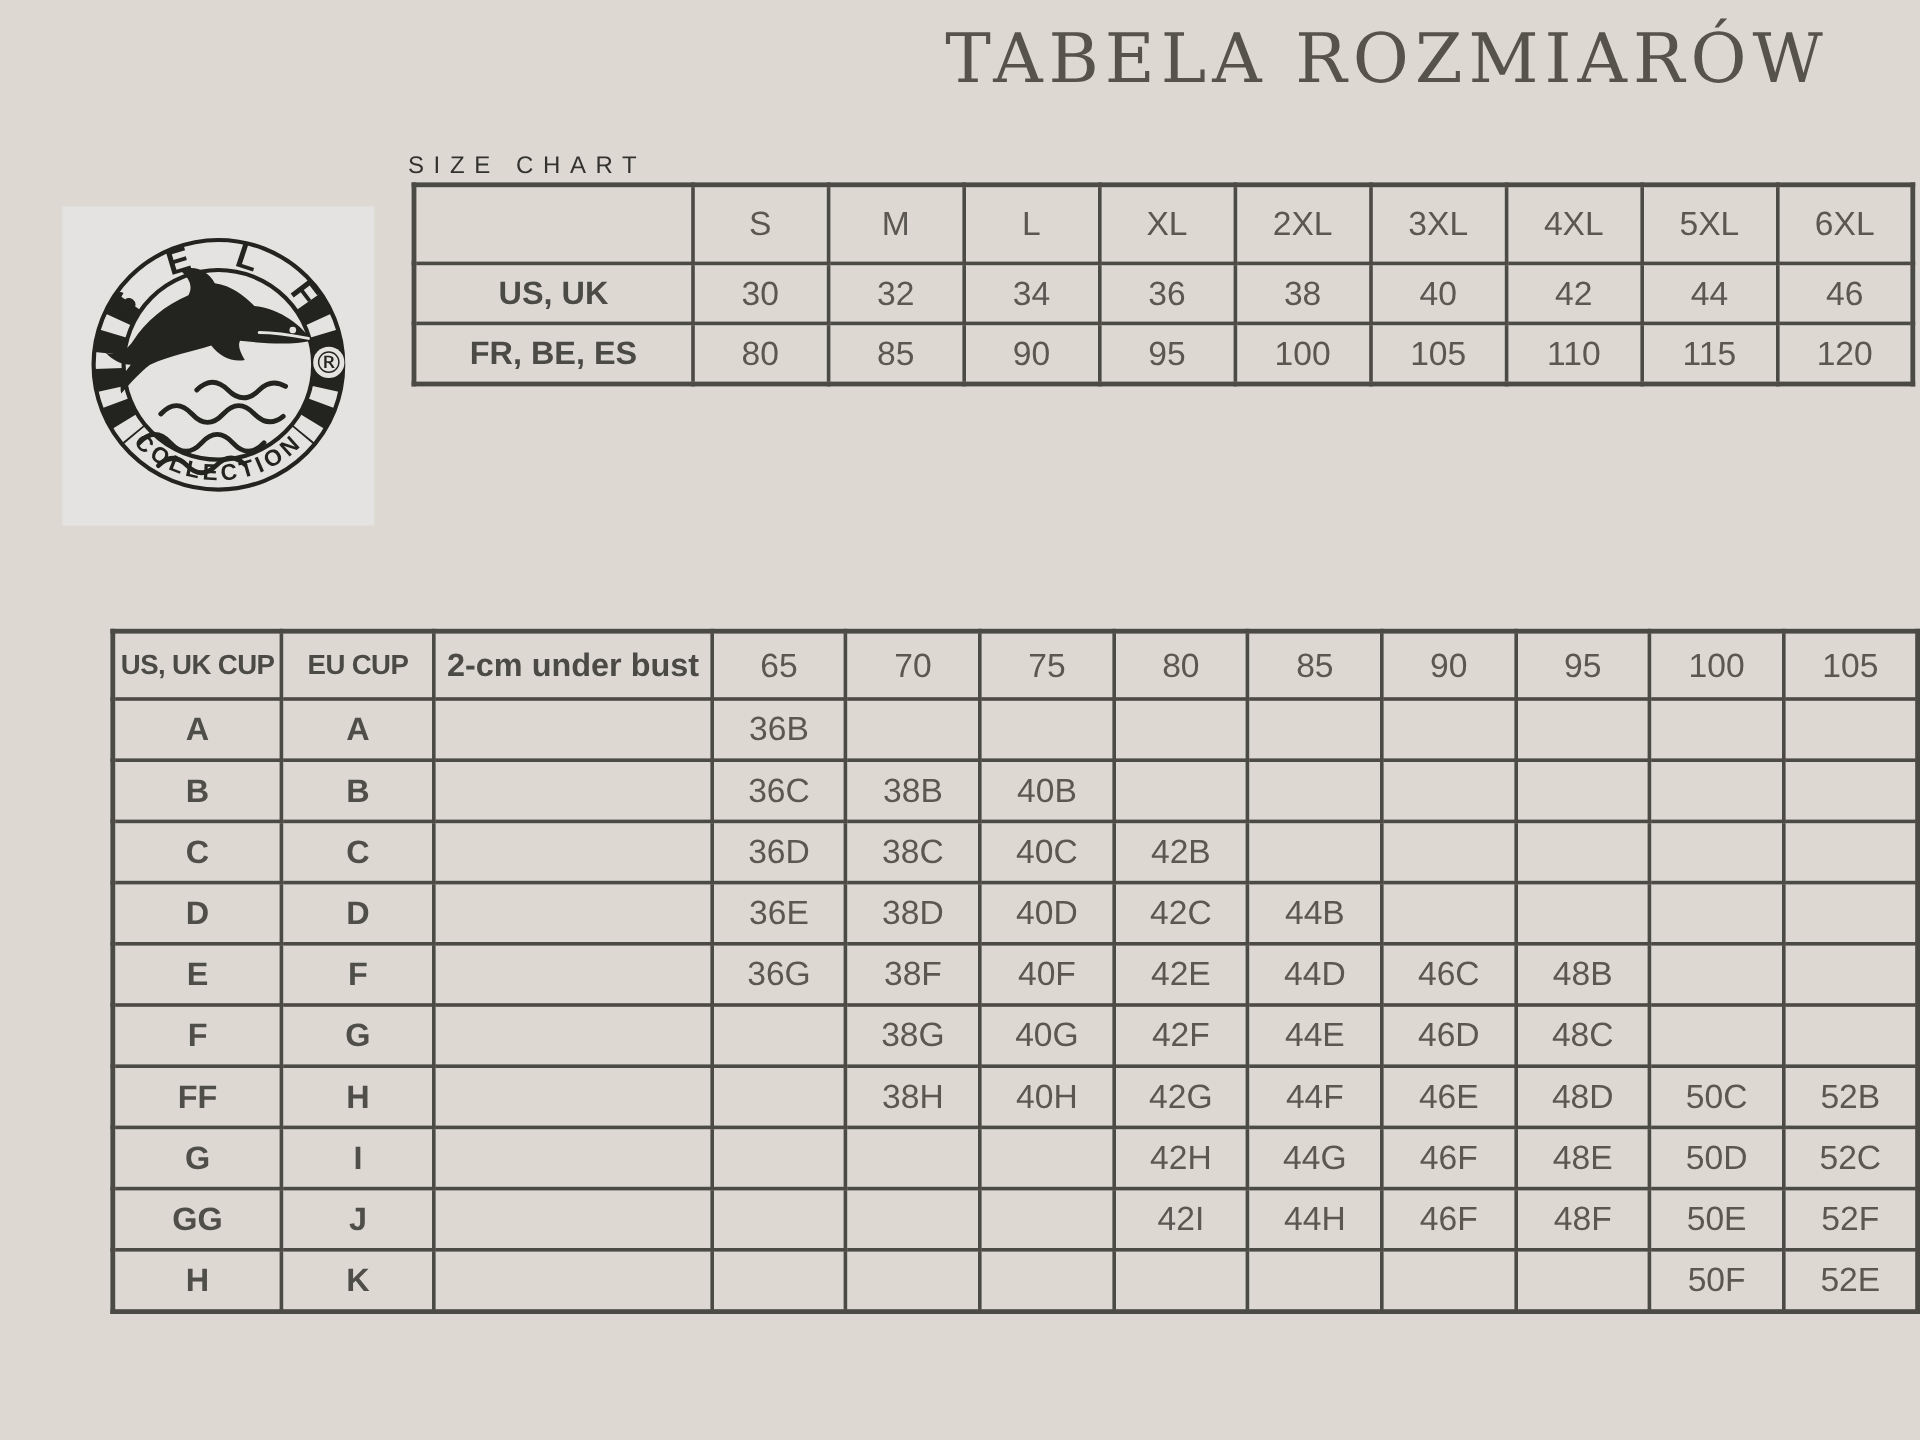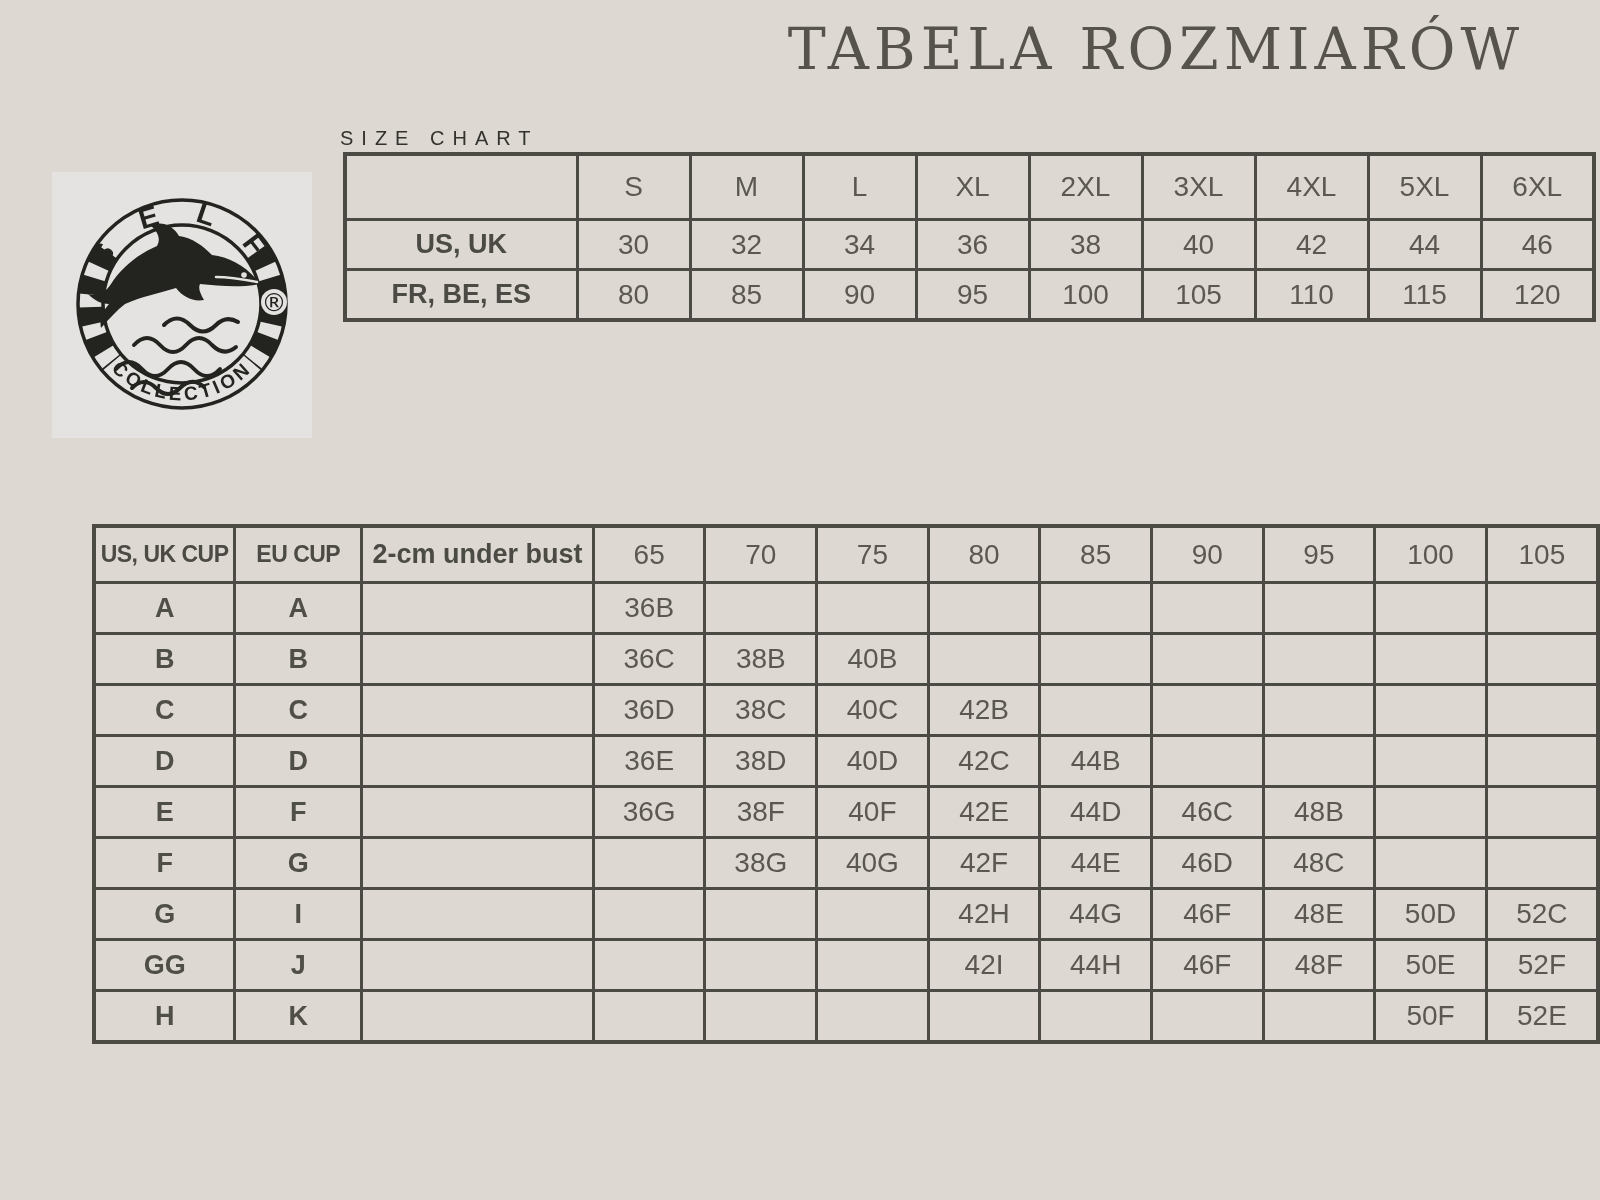--- a/index.html
+++ b/index.html
@@ -272,20 +272,34 @@
           <td>38G</td>
           <td>40G</td>
           <td>42F</td>
           <td>44E</td>
           <td>46D</td>
           <td>48C</td>
           <td></td>
           <td></td>
         </tr>
         <tr>
+          <td class="cupletter">FF</td>
+          <td class="cupletter">H</td>
+          <td></td>
+          <td></td>
+          <td>38H</td>
+          <td>40H</td>
+          <td>42G</td>
+          <td>44F</td>
+          <td>46E</td>
+          <td>48D</td>
+          <td>50C</td>
+          <td>52B</td>
+        </tr>
+        <tr>
           <td class="cupletter">G</td>
           <td class="cupletter">I</td>
           <td></td>
           <td></td>
           <td></td>
           <td></td>
           <td>42H</td>
           <td>44G</td>
           <td>46F</td>
           <td>48E</td>

